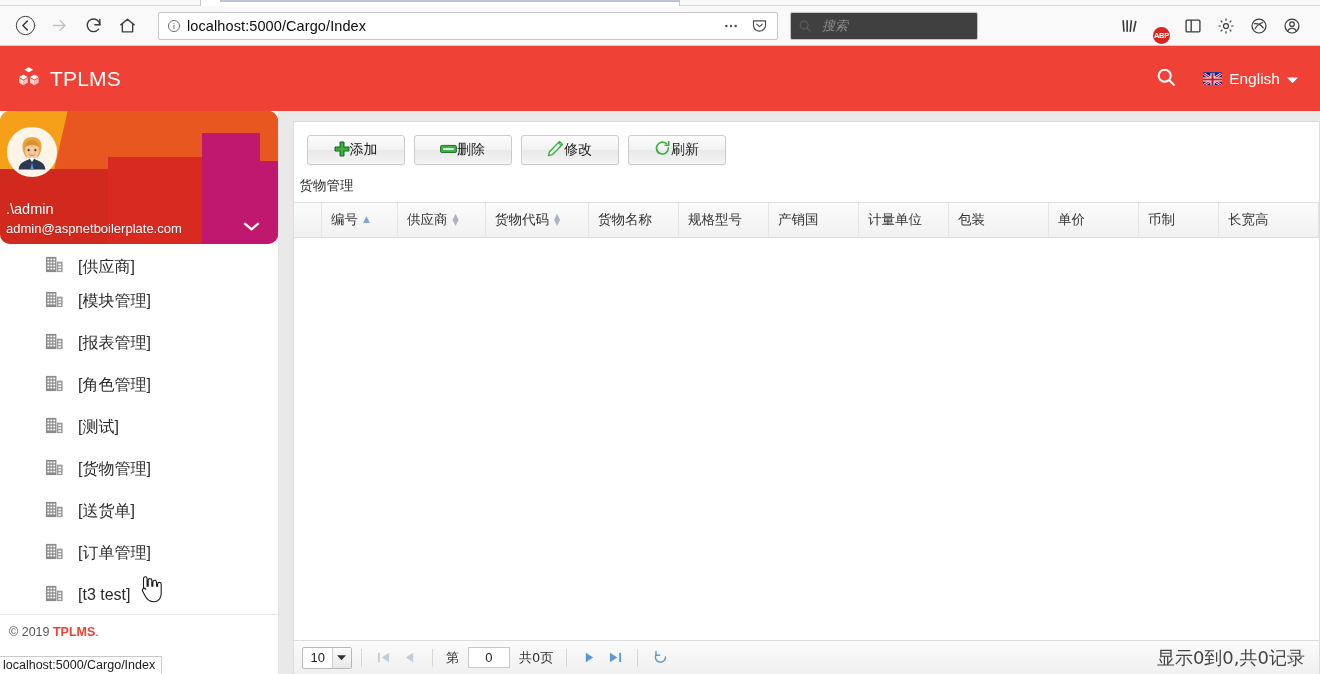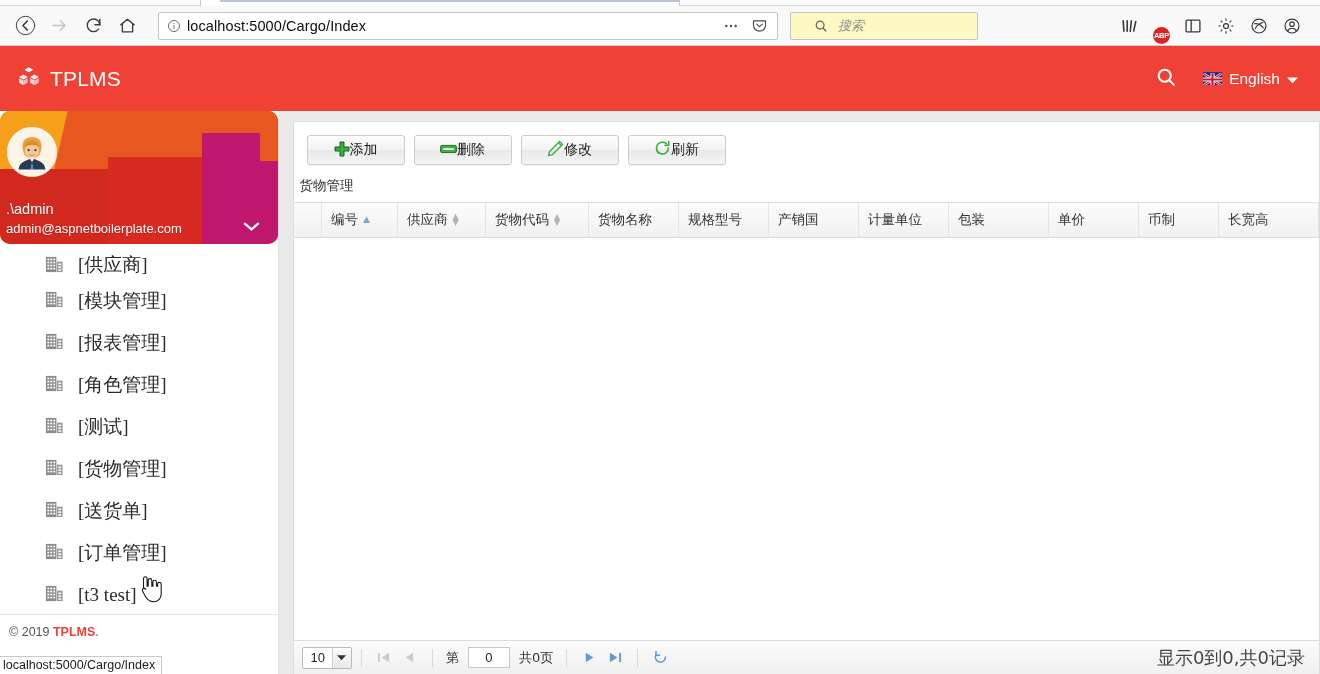--- a/index.html
+++ b/index.html
@@ -23,22 +23,22 @@
   .urlbar {
     flex: 0 0 auto; width: 620px; height: 28px; margin-left: 14px;
     background: #fff; border: 1px solid #c5c5c8; border-radius: 2px;
     display: flex; align-items: center; padding: 0 6px; position: relative;
   }
   .urlbar .info-ico { width: 18px; height: 18px; display:flex; align-items:center; justify-content:center; color:#6d6d6d; }
   .urlbar .url-text { font-size: 14.5px; color: #0c0c0d; margin-left: 4px; letter-spacing: .1px; }
   .urlbar .right-icons { margin-left:auto; display:flex; align-items:center; gap:8px; padding-right:2px; color:#4a4a4f; }
 
   .searchbar {
-    width: 188px; height: 28px; margin-left: 12px; background: #fef9c3;
-    border: 1px solid #c5c5c8; border-radius: 2px; display:flex; align-items:center; padding: 0 20px;
+    width: 188px; height: 28px; margin-left: 12px; background: #404040;
+    border: 1px solid #c5c5c8; border-radius: 2px; display:flex; align-items:center; padding: 0 4px;
   }
   .searchbar .ph { font-size: 13px; color: #8d8d91; font-style: italic; margin-left: 7px; }
 
   .toolbar-icons { margin-left: auto; display: flex; align-items: center; gap: 13px; padding-right: 10px; color: #3a3a3c; }
   .ti { width: 20px; height: 20px; display:flex; align-items:center; justify-content:center; }
   .abp-badge { width: 17px; height: 17px; border-radius: 50%; background: #d9241f; color:#fff; font-size: 7.5px; font-weight: bold; display:flex; align-items:center; justify-content:center; letter-spacing:-.2px;margin-top:20px; }
 
   
   .app-header { height: 65px; background: #ef4136; display:flex; align-items:center; position: relative; }
   .brand { display:flex; align-items:center; gap: 9px; padding-left: 17px; color:#fff; }
@@ -58,21 +58,21 @@
   .avatar {
     position:absolute; left: 7px; top: 16px; width: 50px; height: 50px; border-radius:50%;
     background: #fdf6ee; border: 2px solid #fdf6ee; overflow:hidden; z-index:4;
   }
   .profile .uname { position:absolute; left: 6px; bottom: 27px; color:#fff; font-size: 14.5px; z-index:5; text-shadow:0 1px 1px rgba(0,0,0,.18); }
   .profile .umail { position:absolute; left: 6px; bottom: 8px; color:#fff; font-size: 13px; z-index:5; text-shadow:0 1px 1px rgba(0,0,0,.18); }
   .profile .caret { position:absolute; right: 18px; bottom: 8px; color:#fff; z-index:5; }
 
   .menu { flex: 1; overflow: hidden; padding-top: 2px; position:relative; }
   .menu-item { height: 42px; display:flex; align-items:center; padding-left: 45px; gap: 14px; cursor:pointer; }
-  .menu-item .mlabel { font-size: 19px; color: #2b2b2b; font-family: Liberation Serif, serif; }
+  .menu-item .mlabel { font-size: 16px; color: #2b2b2b; font-family: Liberation Sans, sans-serif; }
   .menu-item:first-child { height: 34px; align-items: flex-end; padding-bottom: 2px; }
 
   .sidebar-footer { border-top: 1px solid #e6e6e6; padding: 10px 0 0 9px; height: 60px; background:#fff; }
   .sidebar-footer .copy { font-size: 12.5px; color:#555; }
   .sidebar-footer .copy .tp { color: #ef4136; font-weight: bold; }
   .sidebar-footer .ver { font-size: 12.5px; color:#333; margin-top: 8px; }
   .sidebar-footer .ver b { font-weight: bold; }
 
   .statuspop {
     position:absolute; left: 0; bottom: 0; background:#fff; border:1px solid #c9c9c9; border-left:none; border-bottom:none;

